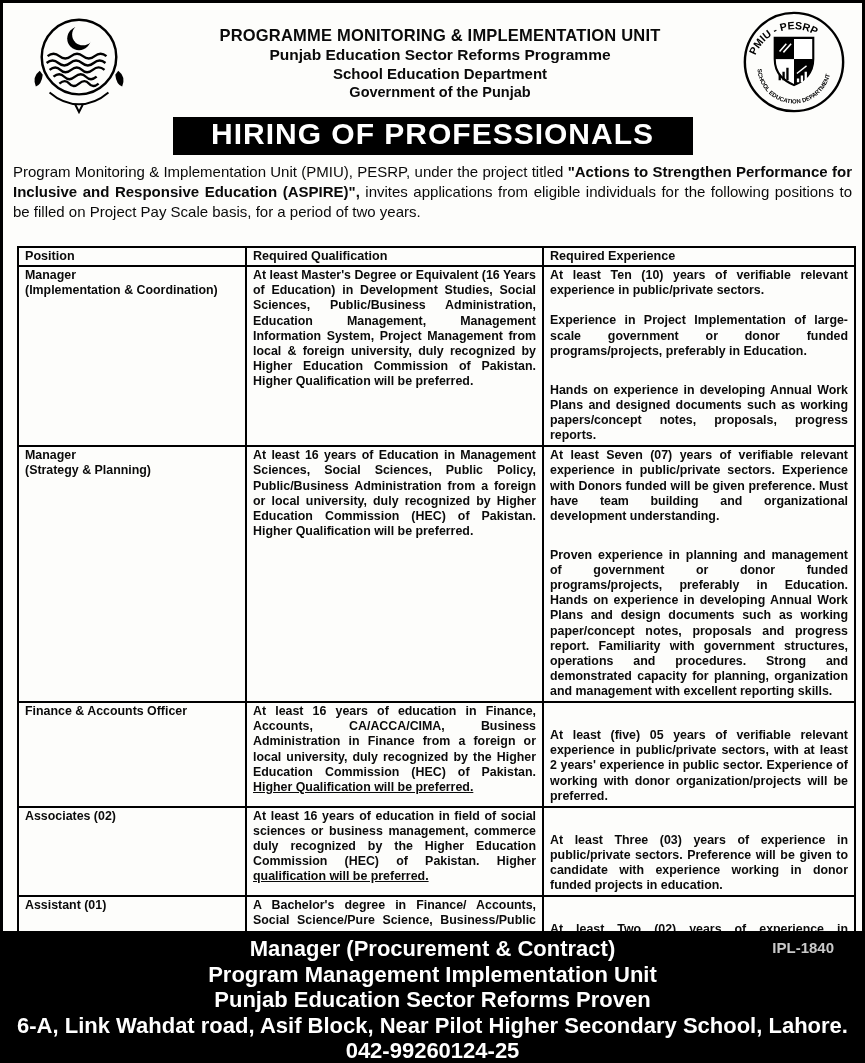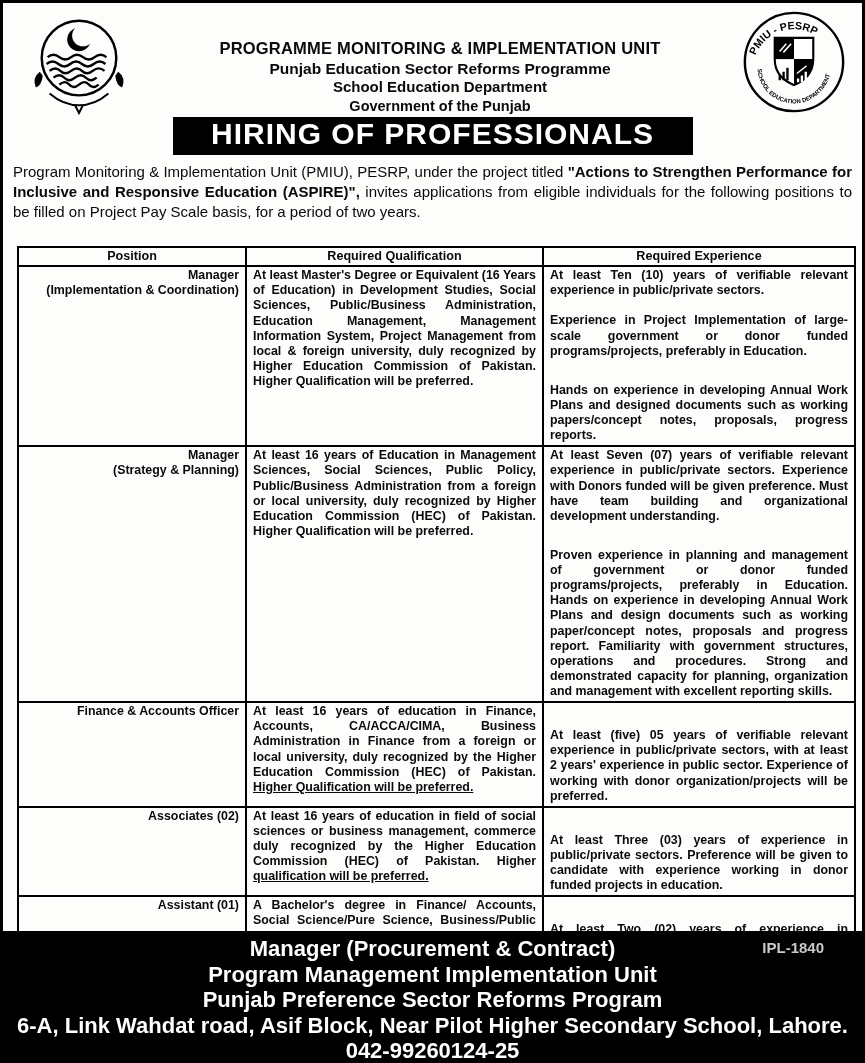--- a/index.html
+++ b/index.html
@@ -9,21 +9,21 @@
     width:865px;height:1063px;
     margin:0 auto;
     background:#fdfdfb;
     border:3px solid #000;
     border-bottom:none;
     overflow:hidden;
     font-family:"Liberation Sans","DejaVu Sans",sans-serif;
     color:#0a0a0a;
   }
   
-  .header{display:flex;align-items:flex-end;padding:6px 6px 0 6px;}
+  .header{display:flex;align-items:center;padding:6px 6px 0 6px;}
   .logo-left{width:140px;display:flex;justify-content:center;}
   .logo-right{width:125px;display:flex;justify-content:center;}
   .org-block{flex:1;text-align:center;line-height:1.25;padding-top:2px;}
   .org-line1{font-size:16.5px;font-weight:bold;letter-spacing:.2px;}
   .org-line2{font-size:15.5px;font-weight:bold;}
   .org-line3{font-size:15px;font-weight:bold;}
   .org-line4{font-size:14.5px;font-weight:bold;}
   .banner{
     width:520px;margin:2px auto 7px auto;
     background:#000;color:#fff;
@@ -43,24 +43,24 @@
     width:837px;
     table-layout:fixed;
   }
   table.jobs th,table.jobs td{
     border:2px solid #000;
     vertical-align:top;
     padding:1px 6px 2px 6px;
     font-size:12.4px;line-height:1.22;
   }
   table.jobs th{
-    text-align:center;font-size:12.6px;font-weight:bold;padding:1px 6px;
+    text-align:left;font-size:12.6px;font-weight:bold;padding:1px 6px;
   }
   col.c1{width:228px;} col.c2{width:297px;} col.c3{width:312px;}
-  td.pos{text-align:right;font-weight:bold;}
+  td.pos{text-align:left;font-weight:bold;}
   td.qual,td.exp{text-align:justify;font-weight:bold;}
   td.exp p{margin:0 0 15px 0;}
   td.exp p:last-child{margin-bottom:0;margin-top:24px;}
   .u{text-decoration:underline;}
   tr.r1 td{height:150px;}
   tr.r2 td{height:236px;}
   tr.r3 td{height:80px;}
   tr.r4 td{height:66px;}
   tr.r5 td{height:86px;}
   
@@ -70,21 +70,21 @@
   }
   .tors .link{text-decoration:underline;}
   
   .address-box{
     position:absolute;left:0;right:0;bottom:0;height:132px;
     background:#000;color:#fff;text-align:center;
     padding-top:5px;
   }
   .address-box .line{font-size:22px;font-weight:bold;line-height:25.5px;}
   .ref-no{
-    position:absolute;top:8px;right:38px;
+    position:absolute;top:8px;right:28px;
     color:#c9c9c9;font-size:15px;font-weight:bold;
   }
 </style>
 </head>
 <body>
 
 <div class="page">
 
   <div class="header">
     <div class="logo-left">
@@ -201,18 +201,18 @@
     </tr>
   </tbody>
     </table>
 
   <p class="tors"><span>Detailed TORs for the above-mentioned positions can be downloaded from </span><span class="link">https://pesrp.edu.pk/procurement</span><span>. All interested candidates are requested to submit hard copies of their detailed résumés, along with attested copies of educational documents and experience certificates, either through courier or in person at the address provided below, no later than March 09, 2026.</span></p>
 
   <div class="address-box">
     <div class="ref-no">IPL-1840</div>
     <div class="line">Manager (Procurement &amp; Contract)</div>
     <div class="line">Program Management Implementation Unit</div>
-    <div class="line">Punjab Preference Sector Reforms Program</div>
+    <div class="line">Punjab Education Sector Reforms Proven</div>
     <div class="line">6-A, Link Wahdat road, Asif Block,  Near Pilot Higher Secondary School, Lahore.</div>
     <div class="line">042-99260124-25</div>
   </div>
 
 </div>
 
 </body></html>

